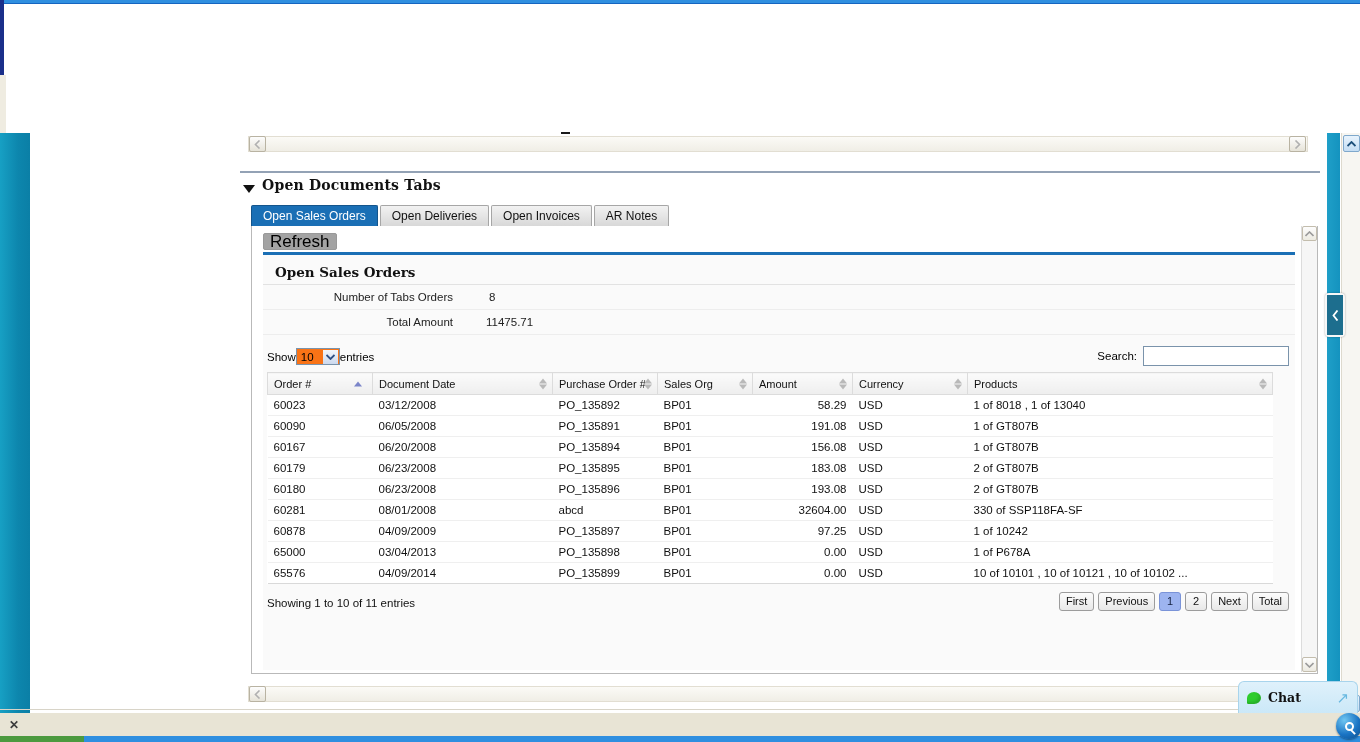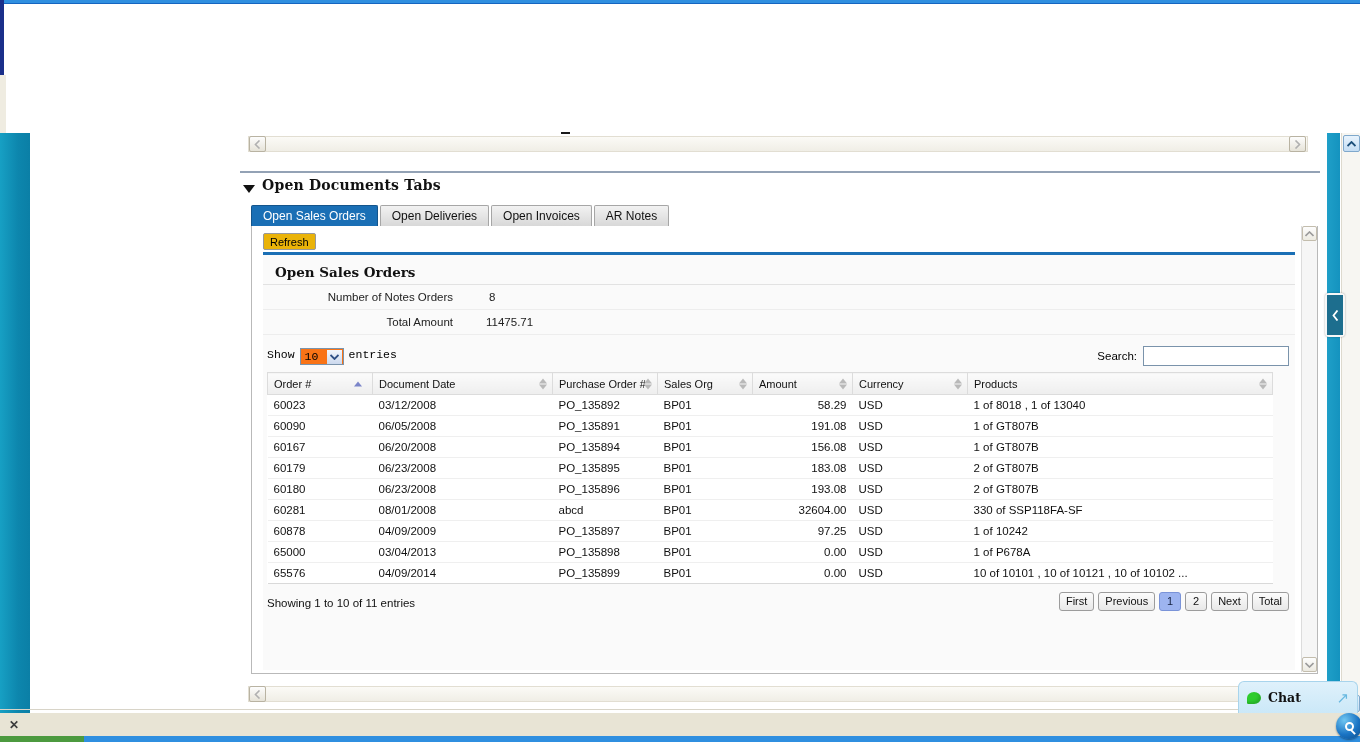--- a/index.html
+++ b/index.html
@@ -78,36 +78,36 @@
   .panel { position:absolute; left:251px; top:226px; width:1067px; height:448px;
      background:#fff; border:1px solid #b9b9b9; border-top:none; }
   .panel-inner-scroll { position:absolute; right:0px; top:0px; width:16px; height:446px;
       background:#f6f6f6; border-left:1px solid #dcdcdc;}
   .pis-btn { position:absolute; left:0px; width:15px; height:15px;
      background:linear-gradient(to bottom,#fdfdfd,#eceae1); border:1px solid #c3bdad; border-radius:2px;}
   .pis-btn.top { top:0; }
   .pis-btn.bot { bottom:0; }
 
   .refresh-btn { position:absolute; left:11px; top:7px; height:17px; padding:0 6px;
-     font-size:11px; line-height:16px; background:#eab308; border:1px solid #999; border-radius:2px;
+     font-size:17px; line-height:16px; background:#a3a3a3; border:1px solid #999; border-radius:2px;
      cursor:pointer; color:#000;}
   .blue-rule { position:absolute; left:11px; top:26px; width:1032px; height:3px; background:#1a6fb5;}
 
   .content { position:absolute; left:11px; top:29px; width:1032px; height:415px; background:#fafafa; }
   .content-head { height:30px; padding:9px 0 0 12px; border-bottom:1px solid #e2e2e2;
      font-family:"DejaVu Serif","Liberation Serif",serif; font-weight:bold; font-size:13.5px; color:#111;}
 
   .kv { display:flex; align-items:center; height:25px; border-bottom:1px solid #ededed; }
   .kv-label { width:190px; text-align:right; font-size:11.5px; color:#222; padding-right:0; }
   .kv-value { margin-left:36px; font-size:11.5px; color:#222; }
   .kv.second .kv-value { margin-left:33px; }
 
   
   .dt-controls { position:relative; height:30px; margin-top:7px; }
-  .dt-length { position:absolute; left:4px; top:6px; display:flex; align-items:flex-start; gap:5px; font-size:11.5px;font-family:Liberation Mono, monospace;}
+  .dt-length { position:absolute; left:4px; top:6px; display:flex; align-items:center; font-size:11.5px;}
   .sel-box { position:relative; width:44px; height:17px; border:1px solid #7a93ab; background:#f97316;
      display:flex; align-items:center; cursor:pointer; }
   .sel-val { padding-left:4px; font-size:11.5px; }
   .sel-arrow { position:absolute; right:1px; top:1px; width:15px; height:14px;
      background:linear-gradient(to bottom,#f2f6fc,#ccd9ee); display:flex;align-items:center;justify-content:center;}
 
   .dt-filter { position:absolute; right:6px; top:4px; display:flex; align-items:center; gap:6px; font-size:11.5px;}
   .search-input { width:146px; height:20px; border:1px solid #7a93ab; background:#fff; outline:none;
      font-family:"Liberation Sans",sans-serif; font-size:11.5px; padding:0 3px;}
 
@@ -199,21 +199,21 @@
 
   <div class="panel">
 
     <div class="refresh-btn">Refresh</div>
     <div class="blue-rule"></div>
 
     <div class="content">
       <div class="content-head">Open Sales Orders</div>
 
       <div class="kv">
-        <div class="kv-label">Number of Notes Orders</div>
+        <div class="kv-label">Number of Tabs Orders</div>
         <div class="kv-value">8</div>
       </div>
       <div class="kv second">
         <div class="kv-label">Total Amount</div>
         <div class="kv-value">11475.71</div>
       </div>
 
       <div class="dt-controls">
         <div class="dt-length">
           <span>Show</span>

